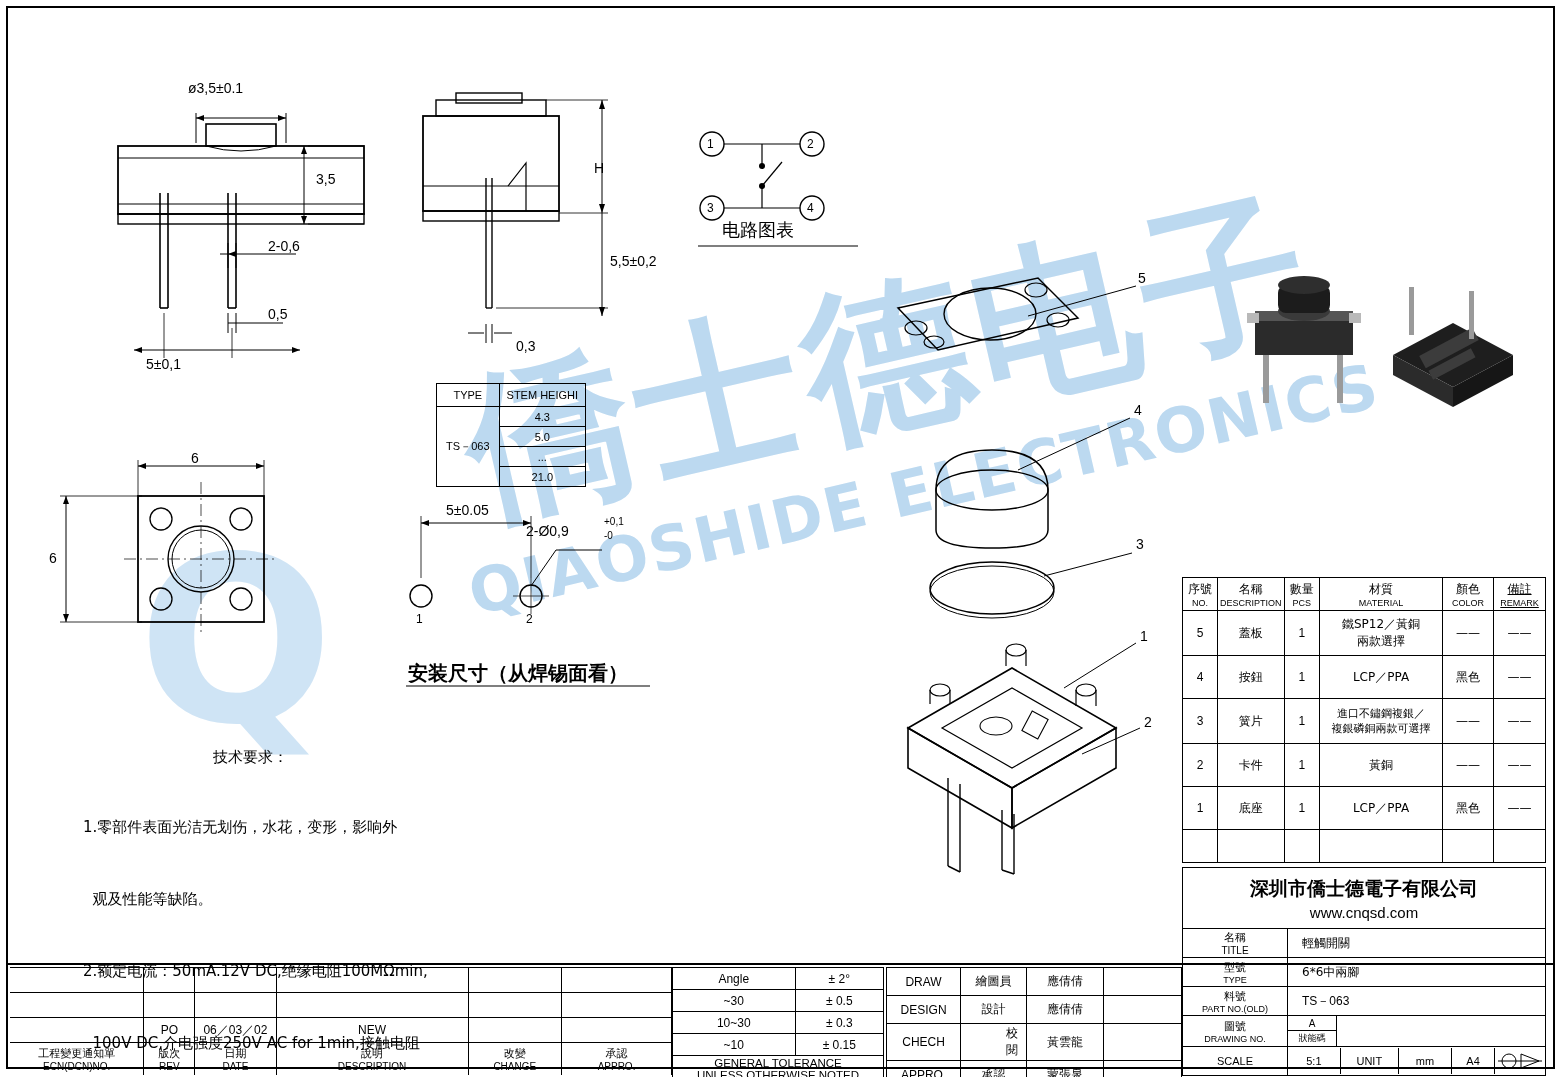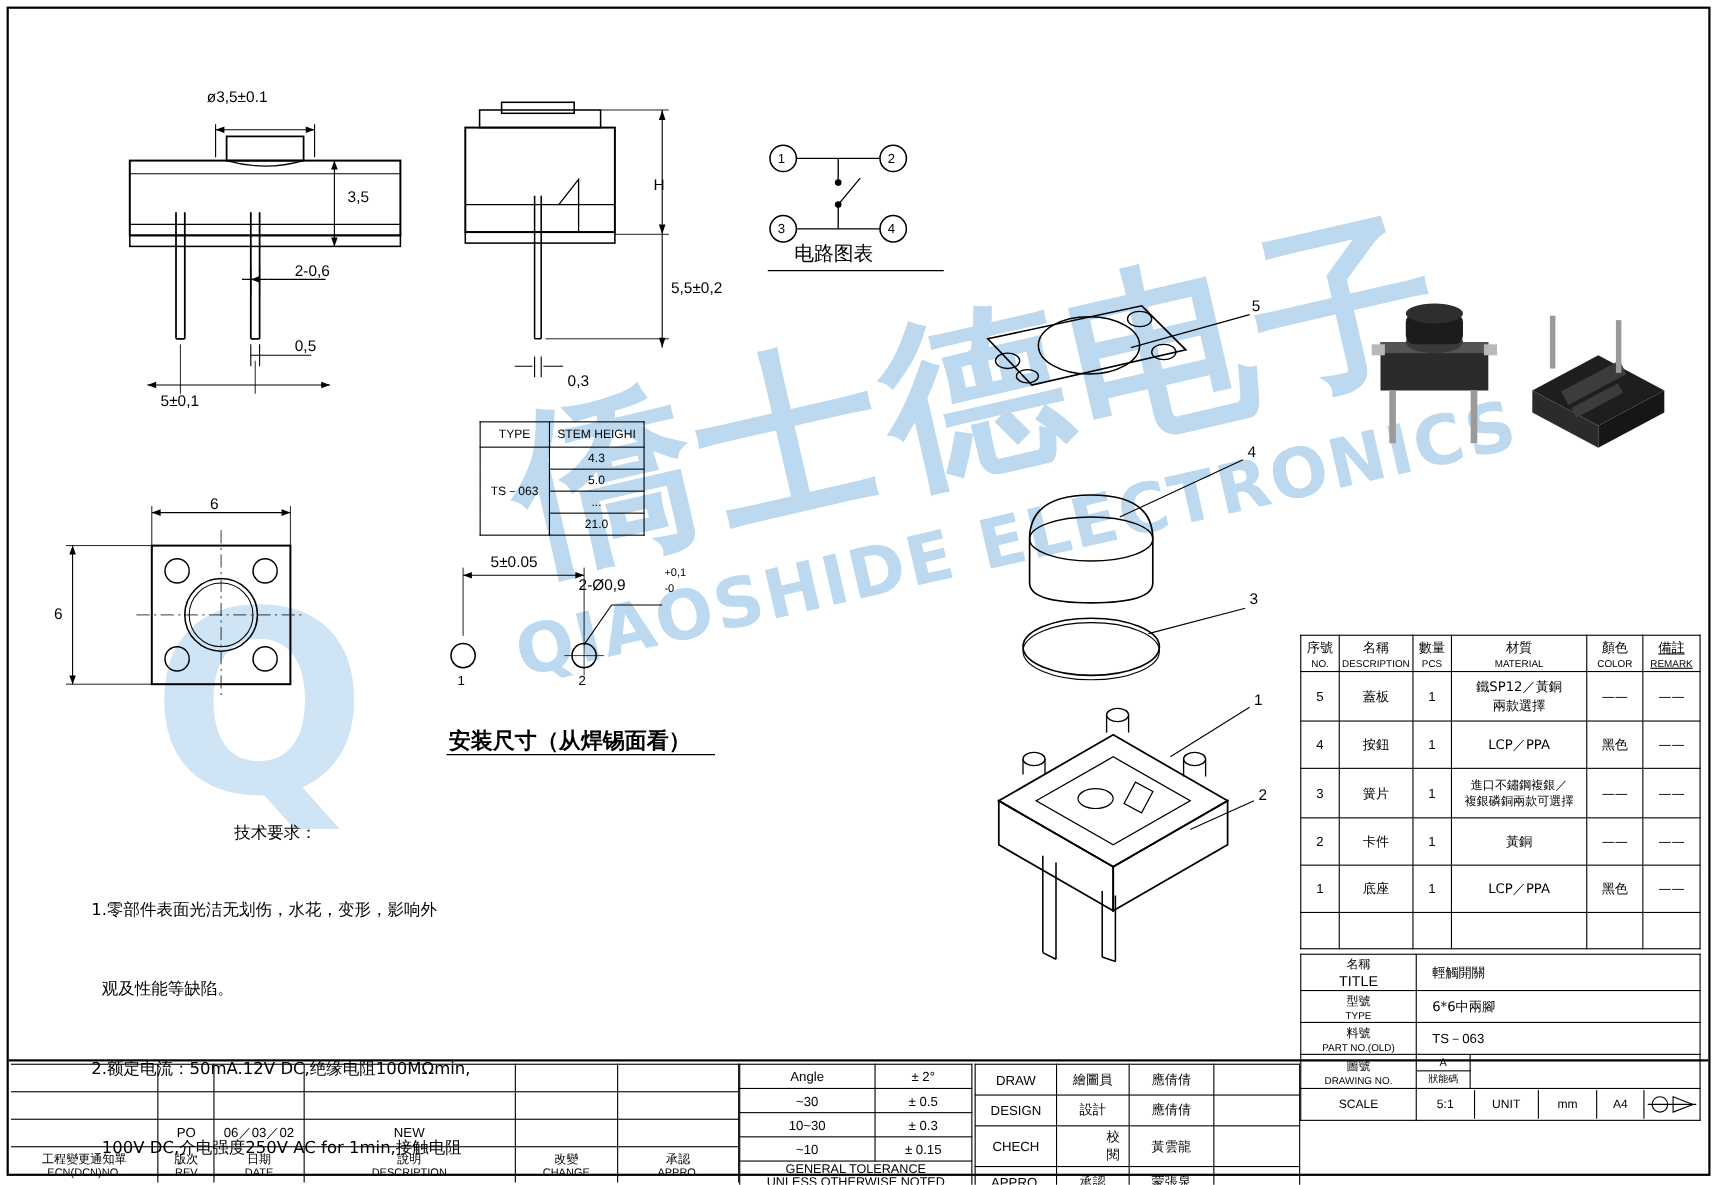--- a/index.html
+++ b/index.html
@@ -399,26 +399,30 @@
         <td></td>
         <td></td>
         <td></td>
         <td></td>
       </tr>
     </tbody>
       </table>
   </div>
 
   <div class="abs" style="left:1174px;top:859px;width:364px;">
+    <div style="border:1px solid #000;border-bottom:none;height:60px;display:flex;flex-direction:column;align-items:center;justify-content:center;">
+      <div class="cn" style="font-size:19px;font-weight:bold;">深圳市僑士德電子有限公司</div>
+      <div style="font-size:15px;margin-top:2px;">www.cnqsd.com</div>
+    </div>
     <table style="width:364px;">
       <tbody>
           <tr>
         <td style="width:100px;height:26px;">
           <div class="cn" style="font-size:11px;">名稱</div>
-          <div style="font-size:13px;text-align:center;">TITLE</div>
+          <div style="font-size:10px;text-align:center;">TITLE</div>
         </td>
         <td class="cn" style="text-align:left;padding-left:14px;font-size:12px;">輕觸開關</td>
       </tr>
       <tr>
         <td style="height:26px;">
           <div class="cn" style="font-size:11px;">型號</div>
           <div style="font-size:9px;">TYPE</div>
         </td>
         <td class="cn" style="text-align:left;padding-left:14px;font-size:12px;">6*6中兩腳</td>
       </tr>

